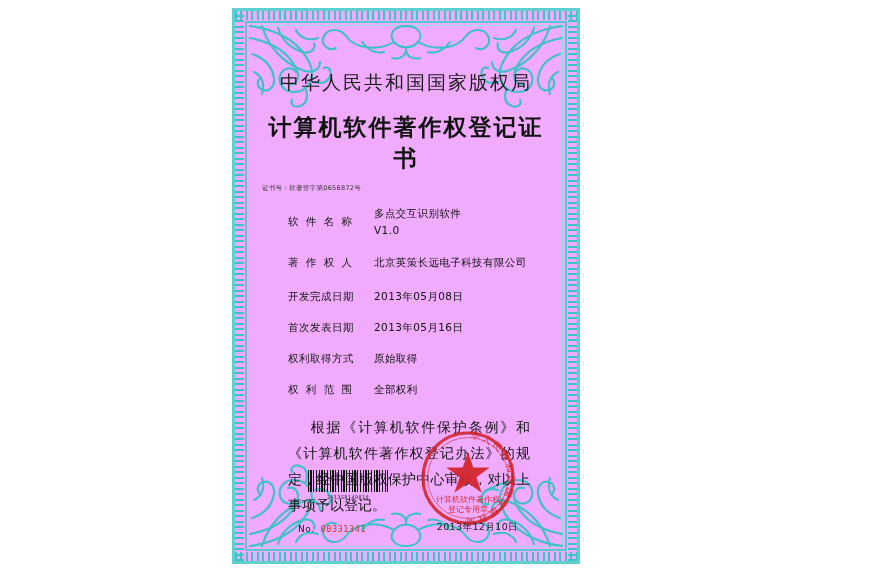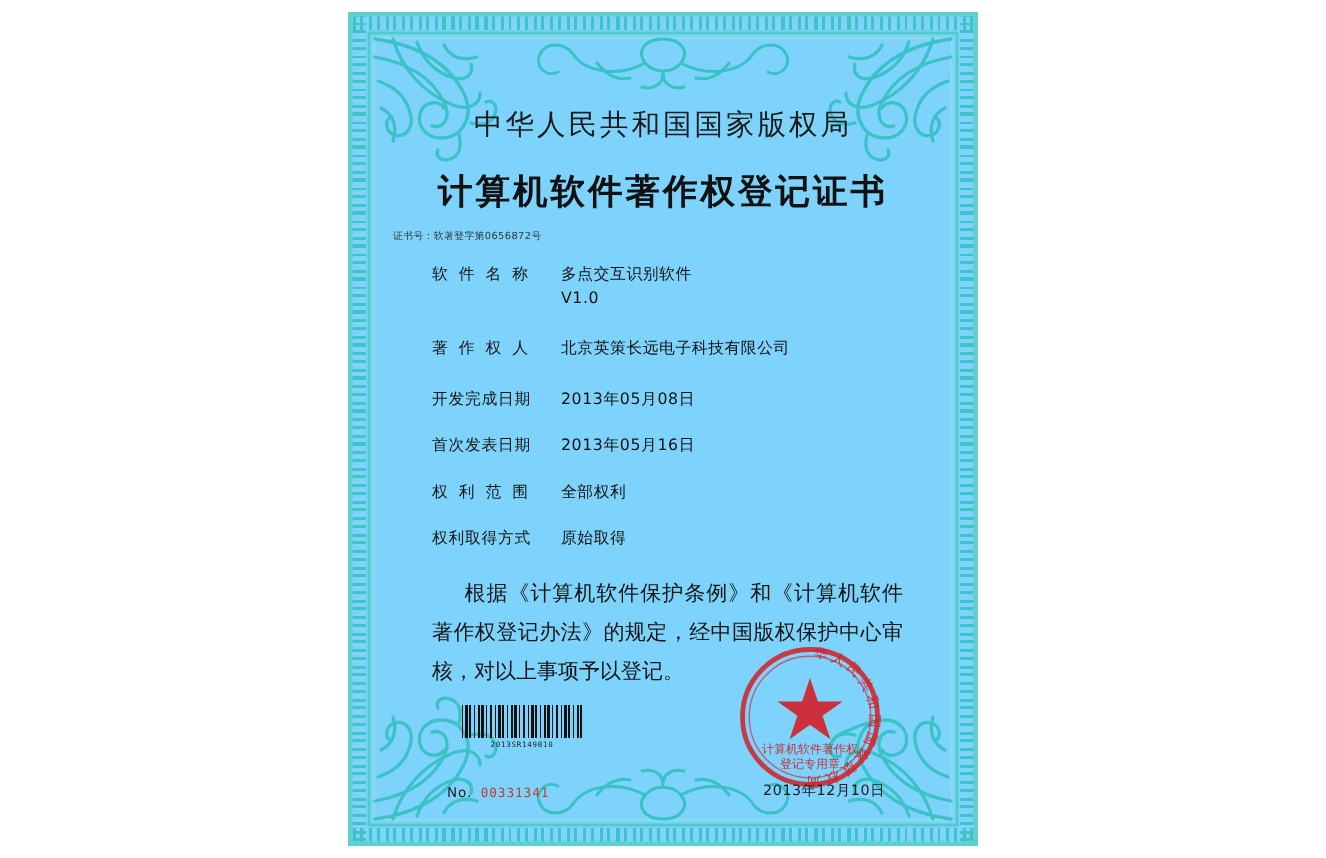--- a/index.html
+++ b/index.html
@@ -11,23 +11,23 @@
     width: 884px;
     height: 572px;
     font-family: "DejaVu Sans", "Liberation Sans", sans-serif;
     overflow: hidden;
   }
 
   #certificate {
     position: absolute;
     left: 232px;
     top: 8px;
-    width: 420px;
+    width: 348px;
     height: 556px;
-    background: #7dd3fc;
+    background: #f0abfc;
     box-sizing: border-box;
     text-decoration: underline;
   }
 
   
   .border-outer {
     position: absolute;
     inset: 0;
     border: 3px solid #5fd0cf;
     box-sizing: border-box;
@@ -128,21 +128,21 @@
     letter-spacing: 0.3px;
   }
 
   .fields {
     margin: 14px 0 0 26px;
     font-size: 10.5px;
     color: #1a1a1a;
   }
   .field-row {
     display: flex;
-    align-items: flex-start;
+    align-items: center;
     margin-bottom: 11px;
   }
   .field-label {
     width: 86px;
     flex: 0 0 86px;
     letter-spacing: 2px;
     font-size: 10.5px;
     color: #161616;
   }
   .field-label.tight { letter-spacing: 0.5px; }
@@ -351,27 +351,27 @@
         <div class="field-label tight">开发完成日期</div>
         <div class="field-value">2013年05月08日</div>
       </div>
 
       <div class="field-row gap-md">
         <div class="field-label tight">首次发表日期</div>
         <div class="field-value">2013年05月16日</div>
       </div>
 
       <div class="field-row gap-md">
+        <div class="field-label tight">权利取得方式</div>
+        <div class="field-value">原始取得</div>
+      </div>
+
+      <div class="field-row gap-md">
         <div class="field-label">权 利 范 围</div>
         <div class="field-value">全部权利</div>
-      </div>
-
-      <div class="field-row gap-md">
-        <div class="field-label tight">权利取得方式</div>
-        <div class="field-value">原始取得</div>
       </div>
 
 
     </div>
 
     <div class="statement"><span class="indent"></span><span>根据《计算机软件保护条例》和《计算机软件著作权登记办法》的规定，经中国版权保护中心审核，对以上事项予以登记。</span></div>
 
   </div>
 
   <div class="barcode"></div>

